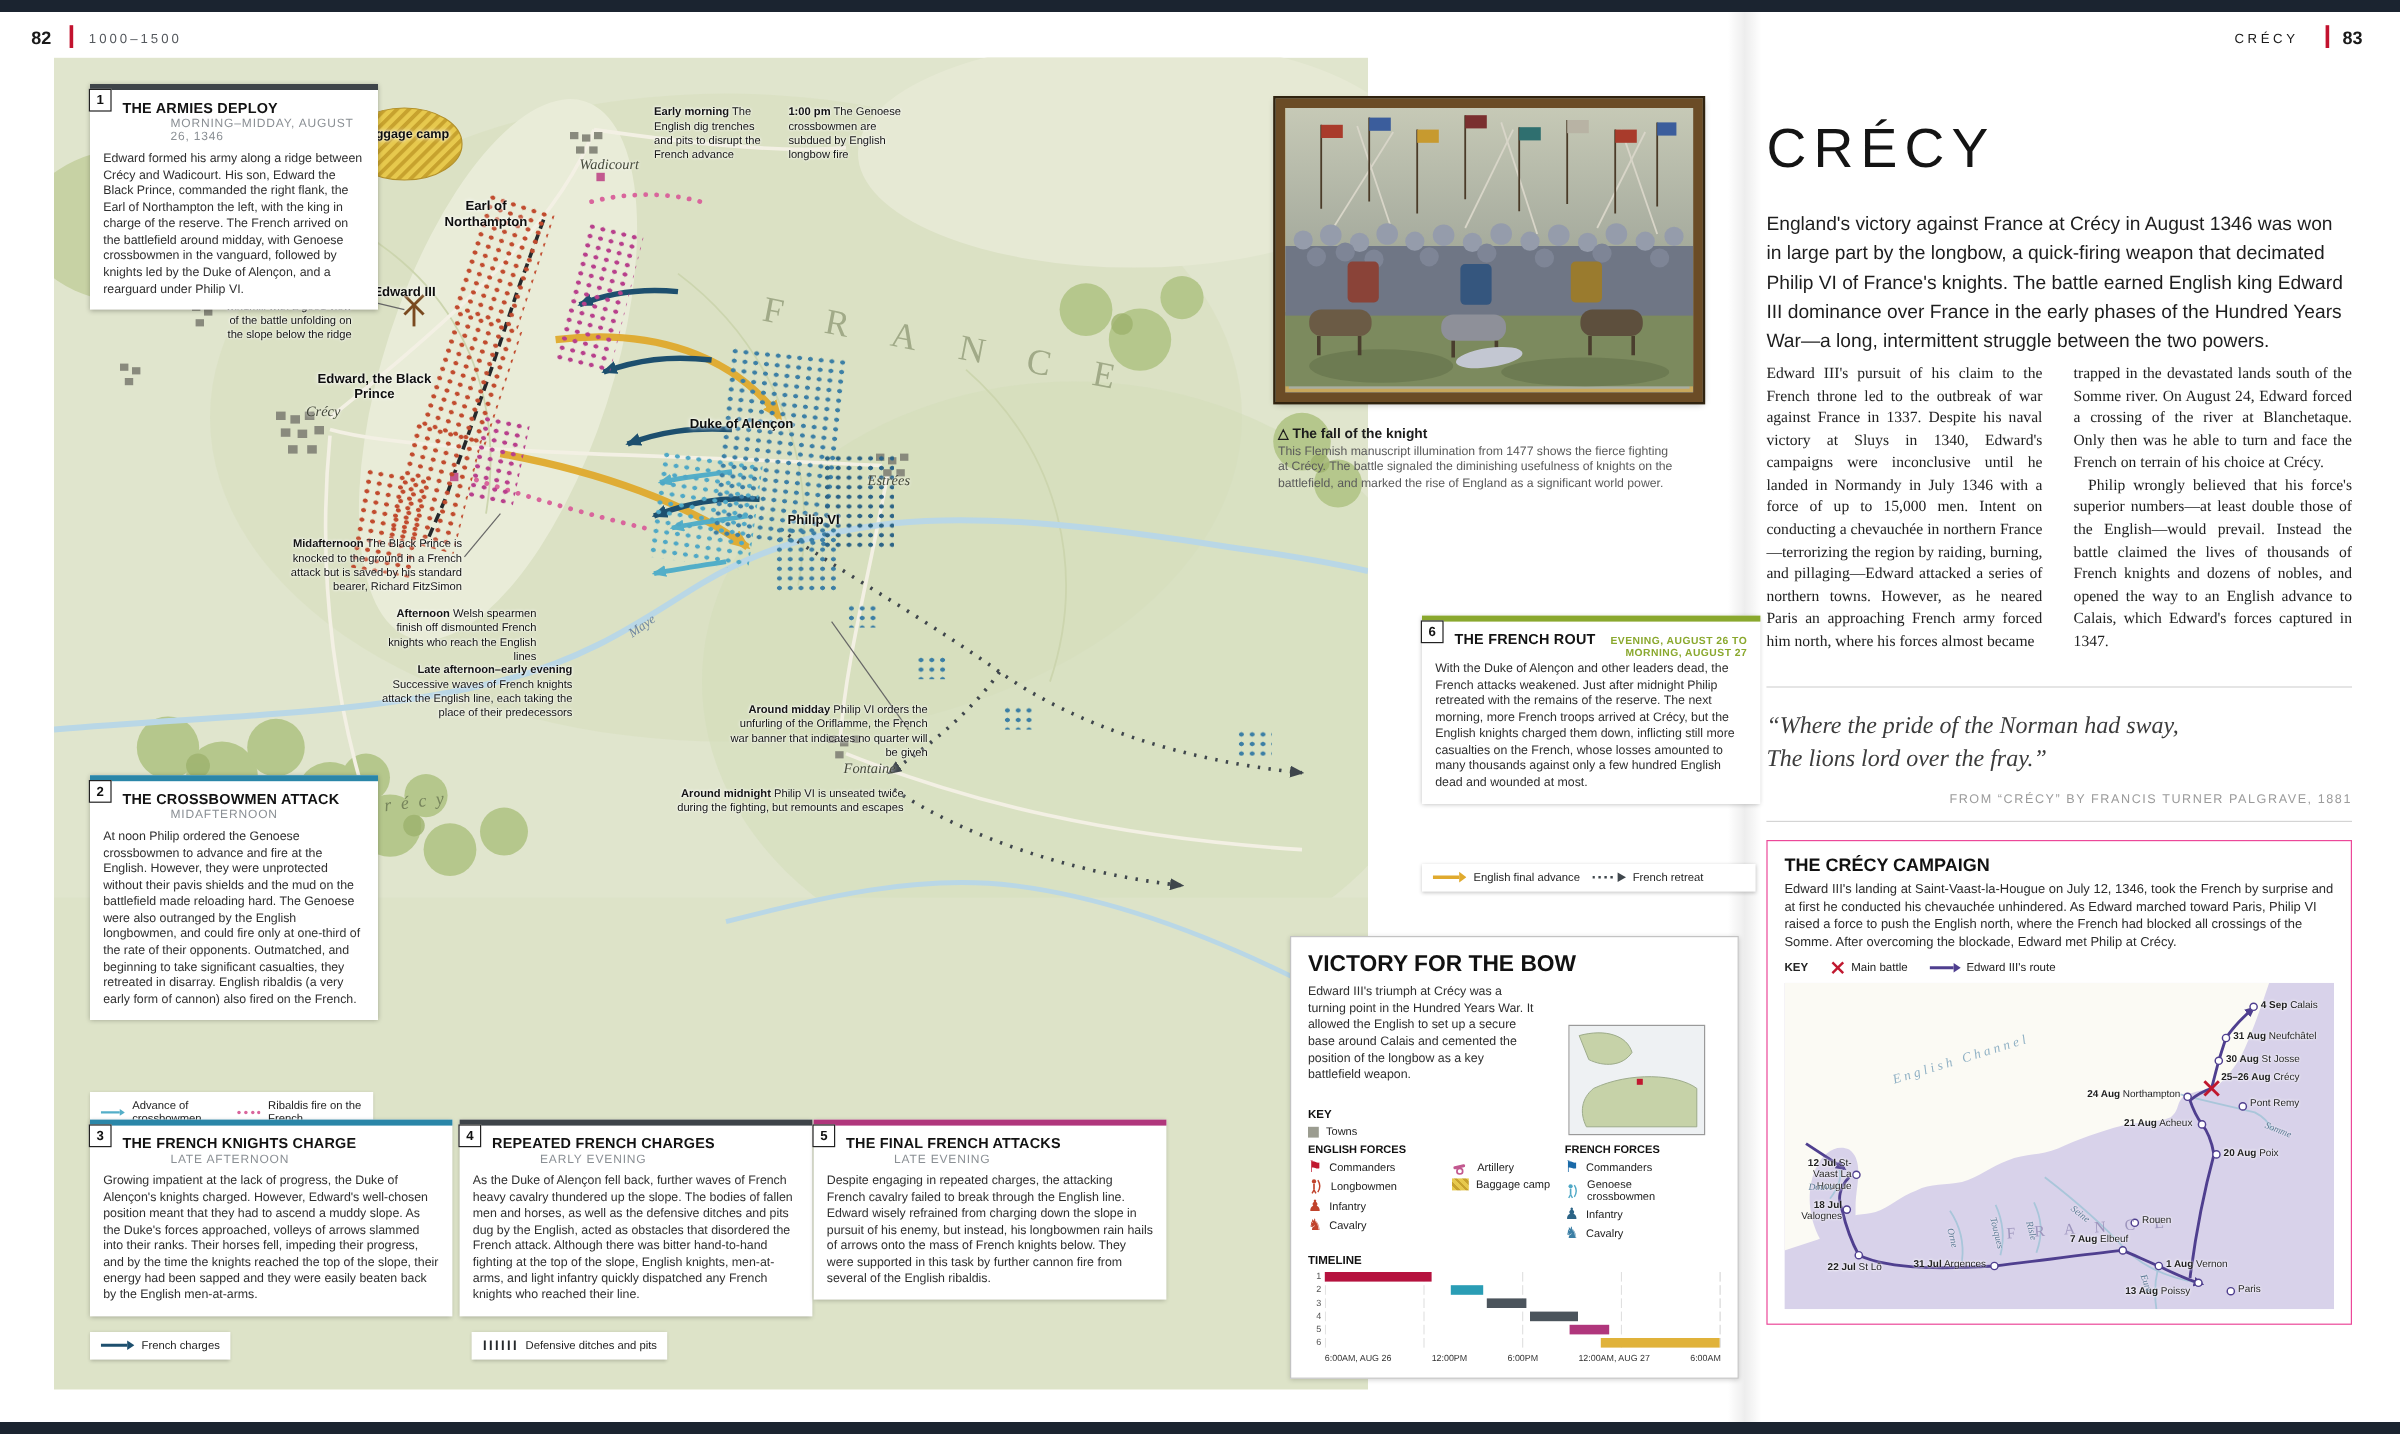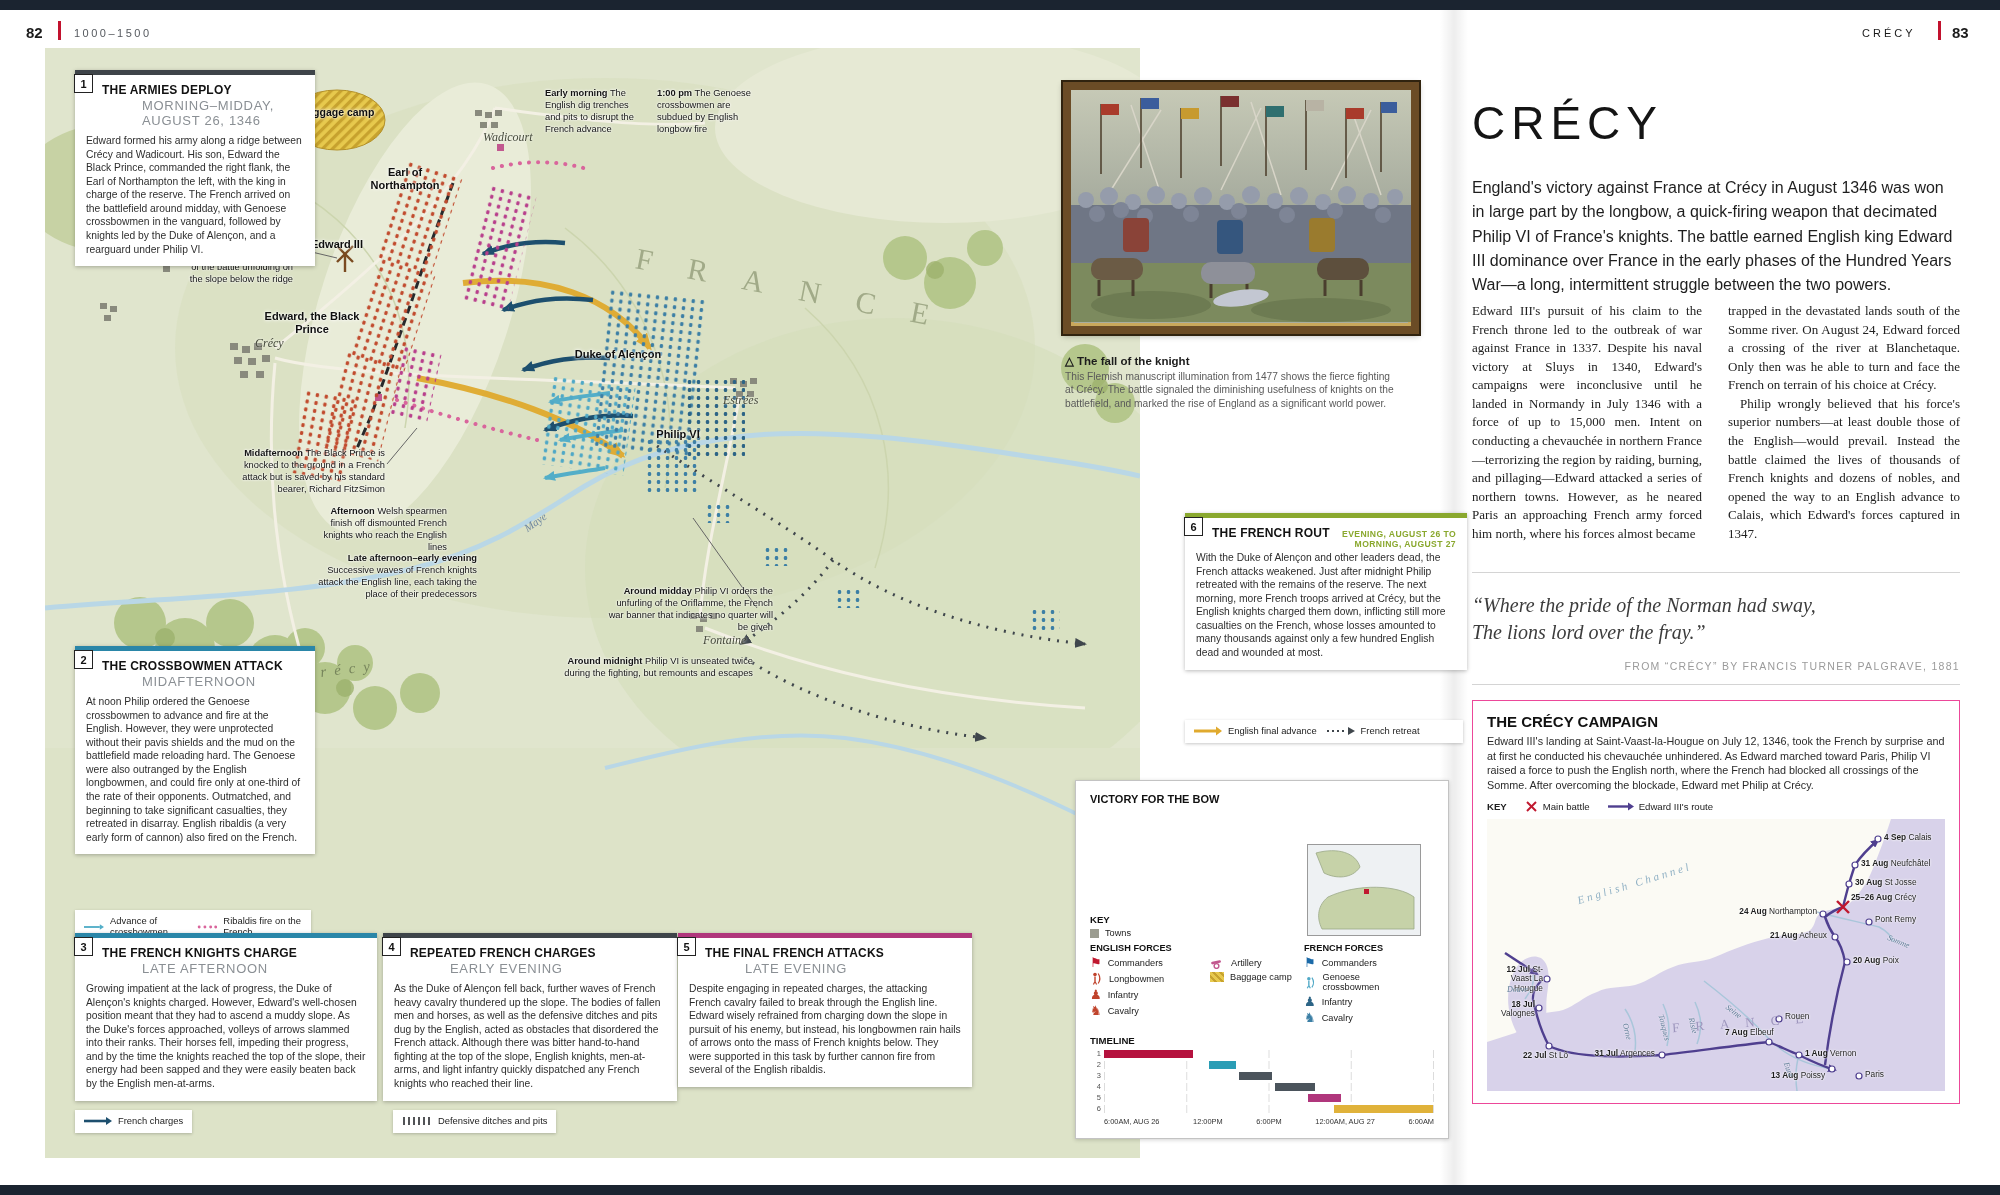--- a/index.html
+++ b/index.html
@@ -16,21 +16,21 @@
   
   .lpage{position:absolute;left:45px;top:48px;width:1400px;height:1112px;}
   .fm{position:absolute;background-image:radial-gradient(circle,currentColor 1.7px,transparent 2.15px);
       background-size:9px 8px;}
   .callout{position:absolute;background:#fff;box-shadow:0 1px 4px rgba(0,0,0,.28);
            padding:8px 11px 10px;}
   .chip{position:absolute;left:-1px;top:-1px;width:17px;height:17px;background:#fff;
         border:1px solid #222;font-size:11px;font-weight:bold;display:flex;
         align-items:center;justify-content:center;color:#111;}
   .ct{font-weight:bold;font-size:12px;color:#121212;margin:0 0 1px 16px;letter-spacing:.2px;}
-  .csub{font-size:13px;letter-spacing:.7px;color:#8a8f94;margin:0 0 6px 16px;padding-left:40px;}
+  .csub{font-size:10px;letter-spacing:.7px;color:#8a8f94;margin:0 0 6px 16px;padding-left:40px;}
   .cbody{font-size:10.3px;line-height:1.32;color:#2e2e2e;}
   .c1{border-top:5px solid #3e4449;} .c2{border-top:5px solid #2a86a8;}
   .c3{border-top:5px solid #2a86a8;} .c4{border-top:5px solid #3e4449;}
   .c5{border-top:5px solid #b0367c;} .c6{border-top:5px solid #8aa82e;}
   .c6head{display:flex;gap:6px;align-items:baseline;margin-bottom:2px;}
   .c6head .ct{margin-bottom:0;}
   .c6time{font-size:8.6px;color:#8aa82e;letter-spacing:.4px;font-weight:bold;text-align:right;flex:1;}
   .ann{position:absolute;font-size:9.3px;line-height:1.28;color:#141414;
        text-shadow:0 0 3px #fff,0 0 2px #fff;}
   .ann b{font-weight:bold;}
@@ -49,21 +49,21 @@
           display:flex;align-items:center;gap:10px;padding:6px 9px;font-size:9.4px;color:#222;}
   .legend .li{display:flex;align-items:center;gap:6px;line-height:1.15;}
   
   .ms{position:absolute;border:8px solid #6b4c26;outline:2px solid #30230f;
       box-shadow:inset 0 0 0 3px #c9a85c,0 2px 6px rgba(0,0,0,.3);background:#a9aea0;}
   .cap-t{font-weight:bold;font-size:11.5px;color:#1c1c1c;margin-bottom:2px;}
   .cap-b{font-size:10.2px;line-height:1.3;color:#5a5a5a;}
   
   .vbox{position:absolute;background:#fff;border:1px solid #c3c3c3;padding:12px 14px;
         box-shadow:0 1px 4px rgba(0,0,0,.18);}
-  .vtitle{font-size:11px;font-weight:bold;color:#111;margin-bottom:5px;}
+  .vtitle{font-size:19px;font-weight:bold;color:#111;margin-bottom:5px;}
   .vbody{font-size:10.3px;line-height:1.35;color:#2e2e2e;width:190px;}
   .inset{position:absolute;right:13px;top:34px;border:1px solid #9a9a9a;}
   .khead{font-size:9.6px;font-weight:bold;color:#111;margin:8px 0 2px;}
   .kh{font-size:9.2px;font-weight:bold;color:#111;margin:2px 0 2px;}
   .krow{display:flex;align-items:center;gap:6px;font-size:9.2px;color:#222;margin:3px 0;line-height:1.1;}
   .kcols{display:flex;gap:8px;}
   .kcol{width:112px;} .kmid{width:86px;margin-top:13px;}
   .gi{font-size:13px;line-height:1;}
   .sw{display:inline-block;}
   .towns{width:9px;height:9px;background:#9b9c90;}
@@ -521,20 +521,21 @@
             <line x1="0" y1="5" x2="20" y2="5" stroke="#3f464c" stroke-width="2.2" stroke-dasharray="2 3"></line>
             <path d="M21,1 L28,5 L21,9 z" fill="#3f464c"></path>
           </svg>
         <span>French retreat</span>
       </span>
     </div>
 
     <div class="vbox" style="left:1030px;top:732px;width:344px">
       <div class="vtitle">VICTORY FOR THE BOW</div>
       <div style="position:relative;min-height:96px">
+        <div class="vbody">Edward III's triumph at Crécy was a turning point in the Hundred Years War. It allowed the English to set up a secure base around Calais and cemented the position of the longbow as a key battlefield weapon.</div>
         <svg class="inset" width="112" height="90" viewBox="0 0 112 90">
           <rect width="112" height="90" fill="#eef1f3"></rect>
           <path d="M8,8 C30,2 48,8 52,22 C44,34 28,34 16,28 Z" fill="#c6d2a8" stroke="#9aa887" stroke-width="0.8"></path>
           <path d="M20,52 C50,38 90,40 106,52 L106,84 L14,84 C8,72 10,60 20,52 Z" fill="#c6d2a8" stroke="#9aa887" stroke-width="0.8"></path>
           <rect x="56" y="44" width="5" height="5" fill="#c0182f"></rect>
         </svg>
       </div>
       <div class="khead">KEY</div>
       <div class="krow">
           <span class="sw towns"></span>

